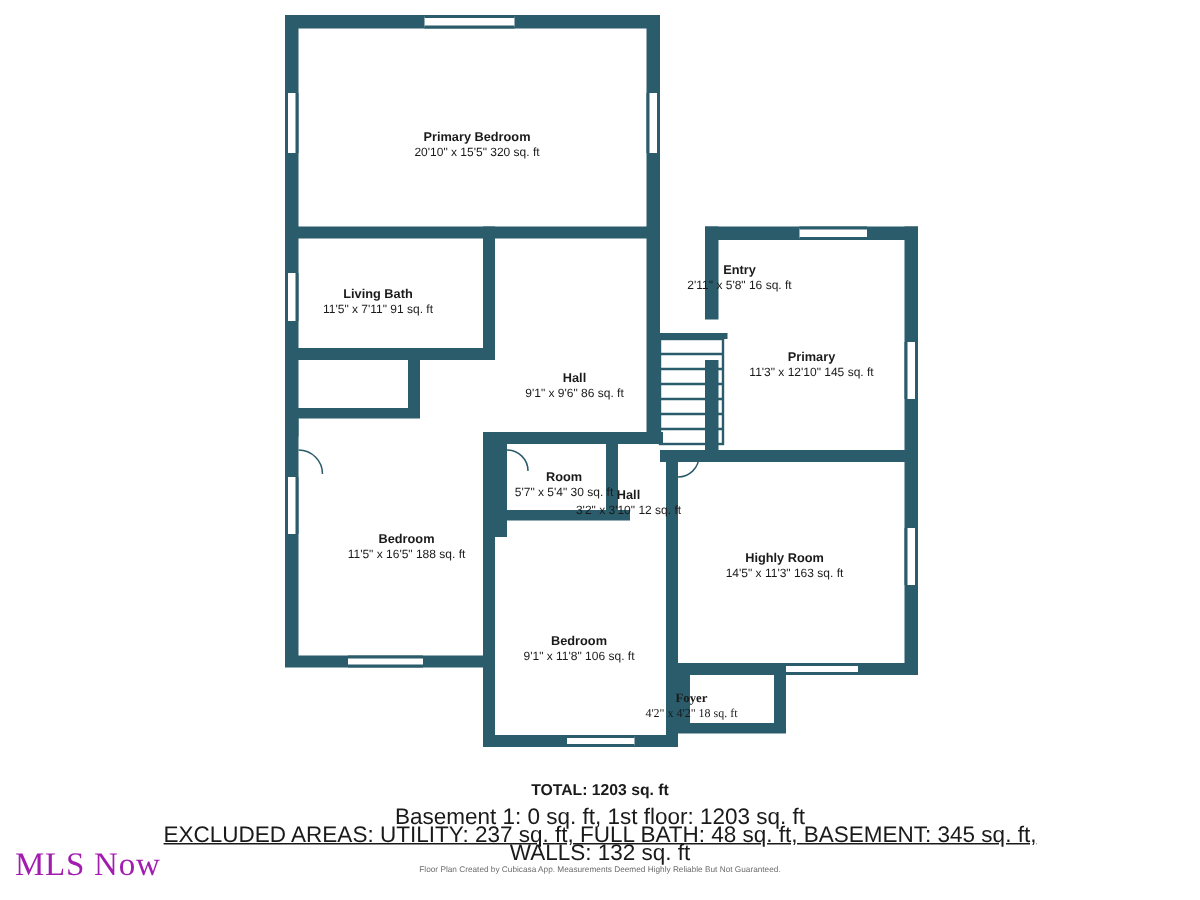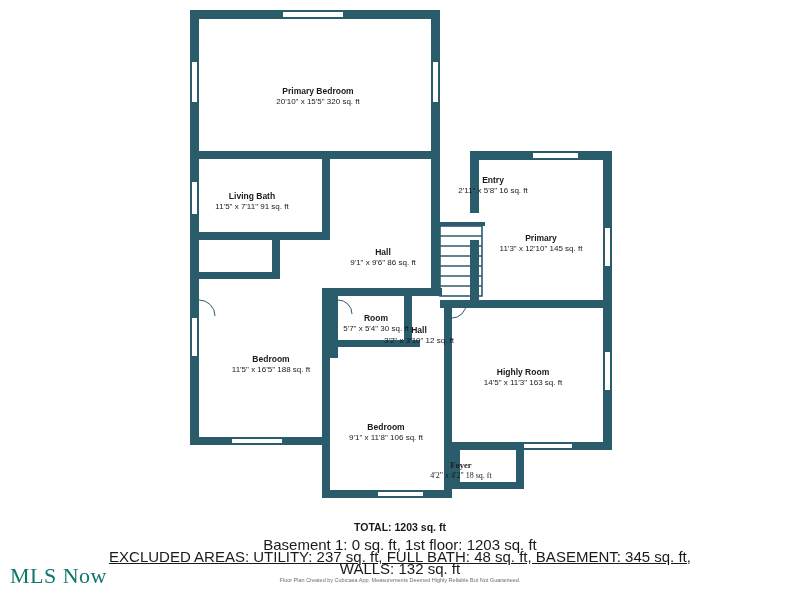--- a/index.html
+++ b/index.html
@@ -64,21 +64,21 @@
     top: 577px;
     text-align: center;
     font-size: 5.5px;
     color: #6d6d6d;
   }
   .watermark {
     position: absolute;
     left: 10px;
     top: 563px;
     font-size: 22px;
-    color: #0f766e;
+    color: #a21caf;
     font-family: "Liberation Serif", serif;
     letter-spacing: 0.5px;
   }
 </style>
 </head>
 <body>
 
 <svg id="plan" viewBox="0 0 800 600">
   <g fill="#2b5c6b">
 

